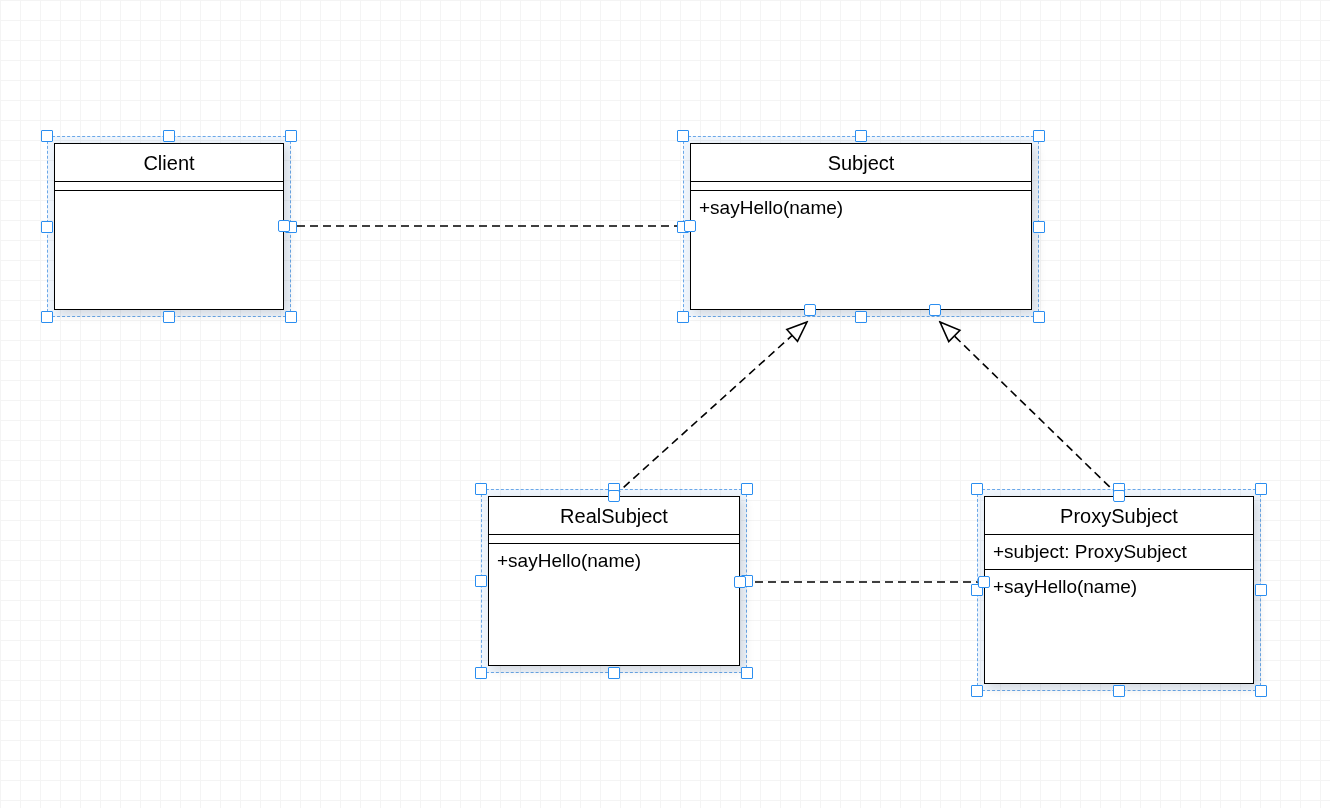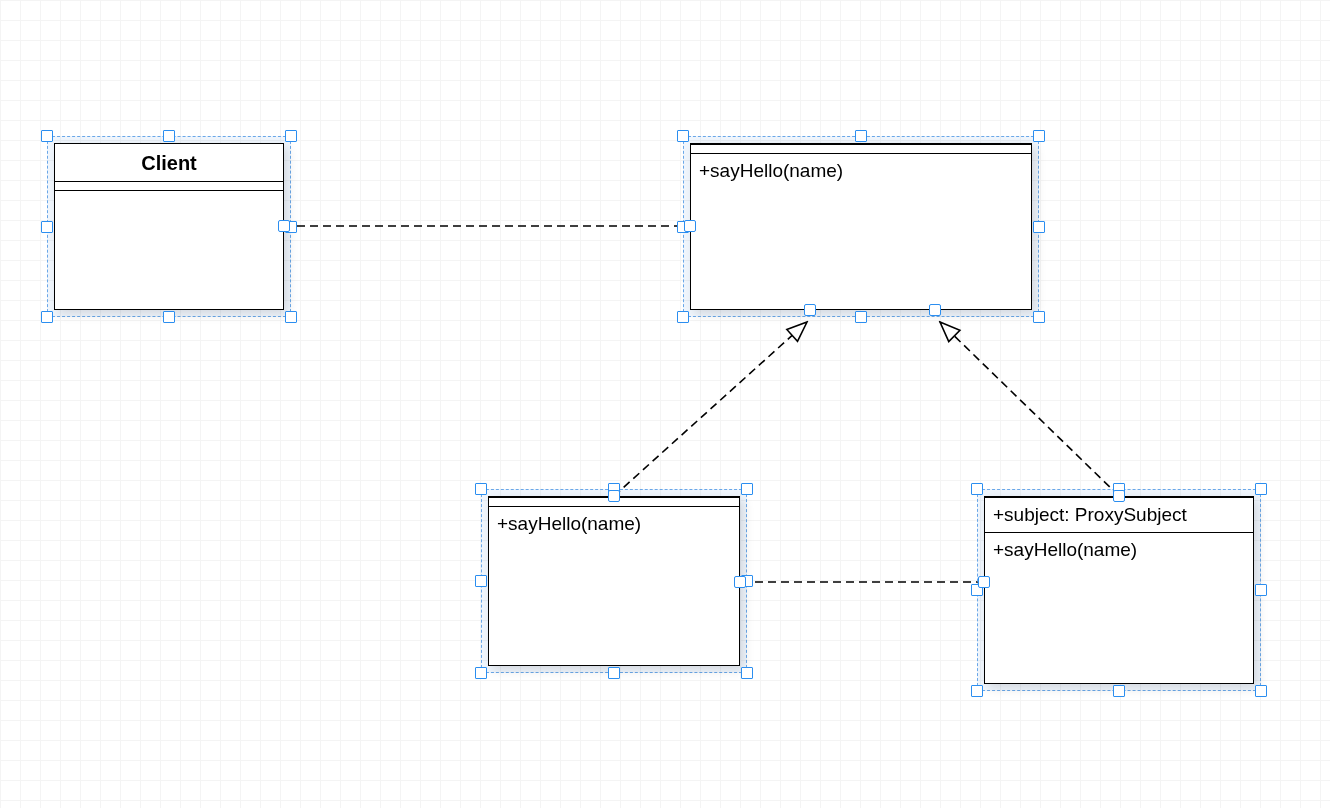--- a/index.html
+++ b/index.html
@@ -31,21 +31,21 @@
     box-sizing: border-box;
   }
   .sel-halo {
     position: absolute;
     border: 1.5px dashed #6aa7e8;
     background: rgba(106,167,232,0.10);
     box-sizing: border-box;
     pointer-events: none;
   }
   .uml-title {
-    font-weight: bold;
+    font-weight: normal;
     font-size: 20px;
     text-align: center;
     padding: 8px 6px 6px 6px;
   }
   .uml-sep {
     border-top: 1.5px solid #000;
     height: 0;
   }
   .uml-sep.thin { border-top-width: 1px; }
   .uml-row {
@@ -103,36 +103,39 @@
 <div class="sel-halo" style="left:47px; top:136px; width:244px; height:181px;"></div>
 <div class="uml-box" style="left:54px; top:143px; width:230px; height:167px;">
   <div class="uml-title">Client</div>
   <div class="uml-sep"></div>
   <div class="uml-attrs" style="height:6px"></div>
   <div class="uml-sep thin"></div>
 </div>
 
 <div class="sel-halo" style="left:683px; top:136px; width:356px; height:181px;"></div>
 <div class="uml-box" style="left:690px; top:143px; width:342px; height:167px;">
+  <div class="uml-title">Subject</div>
   <div class="uml-sep"></div>
   <div class="uml-attrs" style="height:8px"></div>
   <div class="uml-sep thin"></div>
   <div class="uml-row">+sayHello(name)</div>
 </div>
 
 <div class="sel-halo" style="left:481px; top:489px; width:266px; height:184px;"></div>
 <div class="uml-box" style="left:488px; top:496px; width:252px; height:170px;">
+  <div class="uml-title">RealSubject</div>
   <div class="uml-sep"></div>
   <div class="uml-attrs" style="height:8px"></div>
   <div class="uml-sep thin"></div>
   <div class="uml-row">+sayHello(name)</div>
 </div>
 
 <div class="sel-halo" style="left:977px; top:489px; width:284px; height:202px;"></div>
 <div class="uml-box" style="left:984px; top:496px; width:270px; height:188px;">
+  <div class="uml-title">ProxySubject</div>
   <div class="uml-sep"></div>
   <div class="uml-row">+subject: ProxySubject</div>
   <div class="uml-sep thin"></div>
   <div class="uml-row">+sayHello(name)</div>
 </div>
 
 <div class="edge-handle" style="left:284px; top:226px;"></div>
 <div class="edge-handle" style="left:690px; top:226px;"></div>
 <div class="edge-handle" style="left:614px; top:496px;"></div>
 <div class="edge-handle" style="left:810px; top:310px;"></div>

